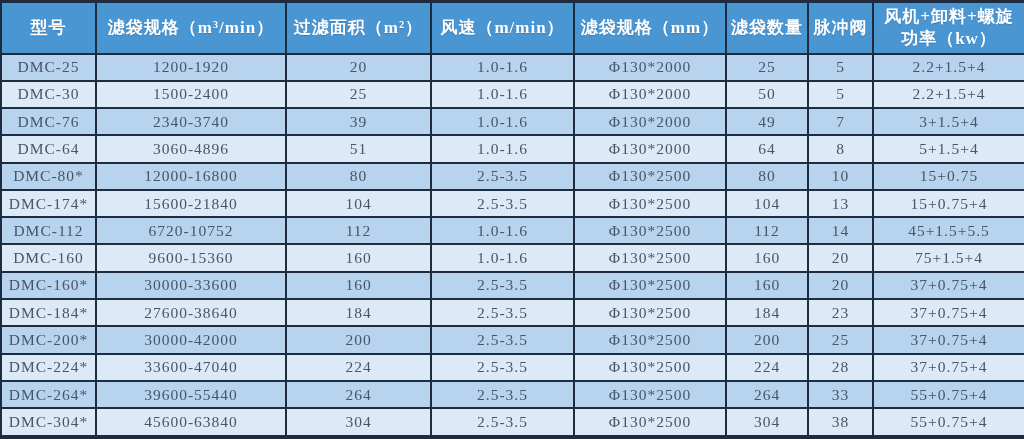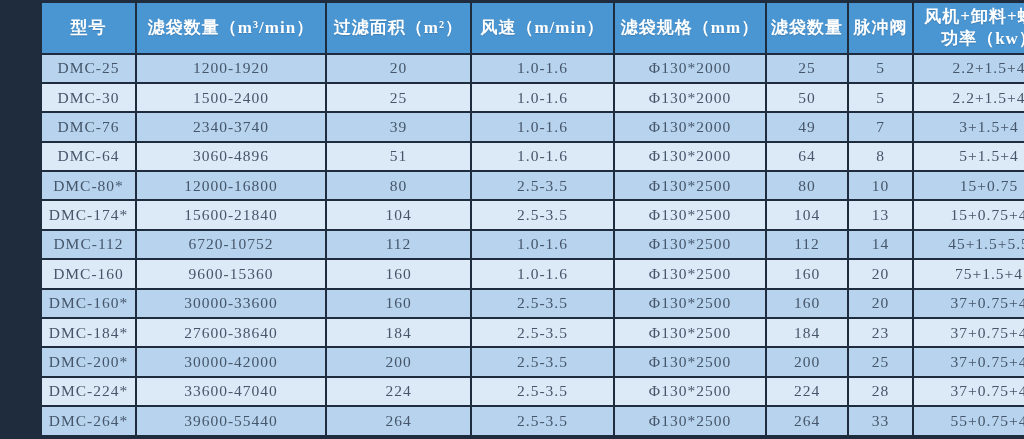--- a/index.html
+++ b/index.html
@@ -13,21 +13,20 @@
   * { box-sizing: border-box; }
   html, body {
     margin: 0; padding: 0;
     width: 1024px; height: 439px;
     overflow: hidden;
     font-family: "Liberation Serif", "DejaVu Serif", serif;
   }
   .table-wrap {
     width: 1024px; height: 439px;
     background: var(--border);
-    padding-left: 40px;
   }
   table.spec-table {
     width: 1024px; height: 439px;
     border-collapse: collapse;
     table-layout: fixed;
   }
   table.spec-table th {
     background: var(--header-bg);
     color: var(--header-text);
     font-size: 17px;
@@ -69,21 +68,21 @@
       <col style="width:145px">
       <col style="width:143px">
       <col style="width:152px">
       <col style="width:82px">
       <col style="width:65px">
       <col style="width:152px">
     </colgroup>
     <thead>
       <tr>
         <th>型号</th>
-        <th>滤袋数量（m³/min）</th>
+        <th>滤袋规格（m³/min）</th>
         <th>过滤面积（m²）</th>
         <th>风速（m/min）</th>
         <th>滤袋规格（mm）</th>
         <th>滤袋数量</th>
         <th>脉冲阀</th>
         <th>风机+卸料+螺旋
 功率（kw）</th>
       </tr>
     </thead>
     <tbody>
@@ -210,15 +209,25 @@
         <tr>
           <td>DMC-264*</td>
           <td>39600-55440</td>
           <td>264</td>
           <td>2.5-3.5</td>
           <td>Φ130*2500</td>
           <td>264</td>
           <td>33</td>
           <td>55+0.75+4</td>
         </tr>
+        <tr>
+          <td>DMC-304*</td>
+          <td>45600-63840</td>
+          <td>304</td>
+          <td>2.5-3.5</td>
+          <td>Φ130*2500</td>
+          <td>304</td>
+          <td>38</td>
+          <td>55+0.75+4</td>
+        </tr>
       </tbody>
   </table>
 </div>
 
 </body></html>

